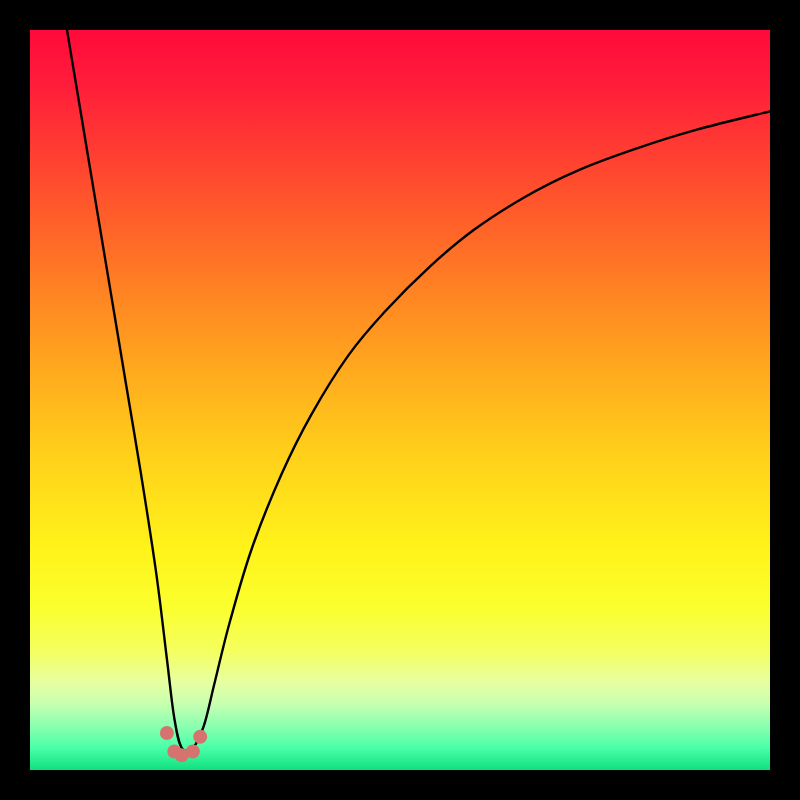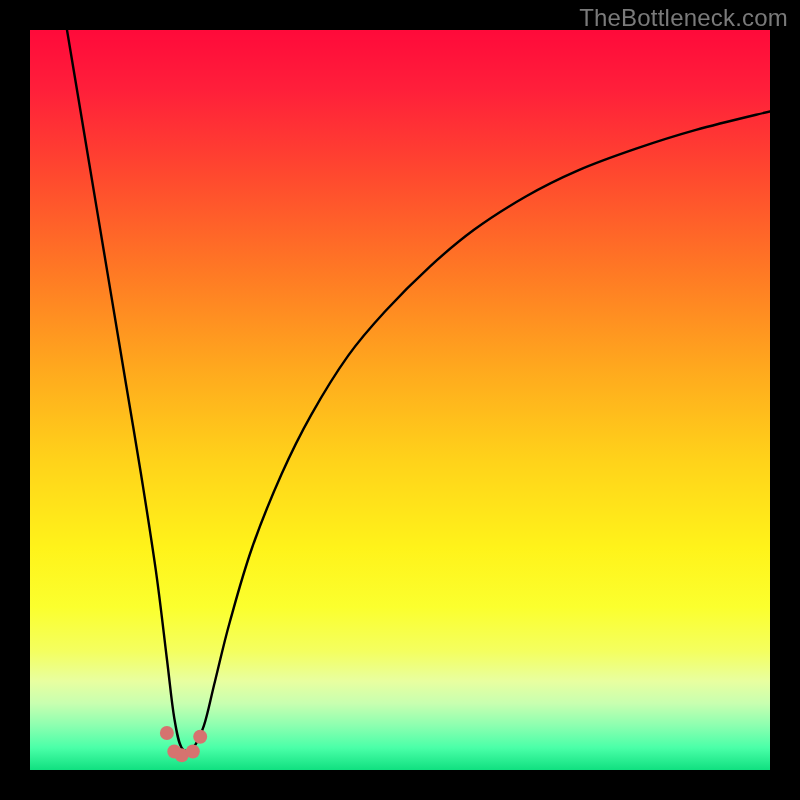--- a/index.html
+++ b/index.html
@@ -63,21 +63,20 @@
     inset: 0;
     width: 740px;
     height: 740px;
   }
 </style>
 </head>
 <body>
 
 <div class="frame">
 
-  <div class="watermark">TheBottleneck.com</div>
 
   <div class="plot">
     <div class="gradient"></div>
     <svg class="curve" viewBox="0 0 740 740" preserveAspectRatio="none">
       <path id="curve-path" fill="none" stroke="#000000" stroke-width="2.4" stroke-linecap="round" stroke-linejoin="round" d="M 37.0 0.0 C 39.7 16.0, 46.5 56.8, 51.8 88.8 C 57.1 120.8, 61.3 145.6, 66.6 177.6 C 71.9 209.6, 76.1 234.4, 81.4 266.4 C 86.7 298.4, 90.9 323.2, 96.2 355.2 C 101.5 387.2, 105.7 410.7, 111.0 444.0 C 116.3 477.3, 121.1 506.9, 125.8 540.2 C 130.5 573.5, 133.6 602.4, 136.9 629.0 C 140.2 655.6, 141.6 672.2, 144.3 688.2 C 147.0 704.2, 148.4 712.5, 151.7 717.8 C 155.0 723.1, 158.8 721.8, 162.8 717.8 C 166.8 713.8, 169.9 707.6, 173.9 695.6 C 177.9 683.6, 180.3 669.8, 185.0 651.2 C 189.7 632.6, 193.1 616.0, 199.8 592.0 C 206.5 568.0, 212.7 544.6, 222.0 518.0 C 231.3 491.4, 240.9 468.0, 251.6 444.0 C 262.3 420.0, 269.2 406.1, 281.2 384.8 C 293.2 363.5, 304.9 344.2, 318.2 325.6 C 331.5 307.0, 340.5 297.2, 355.2 281.2 C 369.9 265.2, 383.6 251.5, 399.6 236.8 C 415.6 222.1, 426.7 212.5, 444.0 199.8 C 461.3 187.1, 477.2 177.2, 495.8 166.5 C 514.4 155.8, 527.6 149.3, 547.6 140.6 C 567.6 131.9, 585.5 125.7, 606.8 118.4 C 628.1 111.1, 642.0 106.6, 666.0 99.9 C 690.0 93.2, 726.7 84.7, 740.0 81.4"></path>
       <g id="dots">
           <circle cx="136.9" cy="703.0" r="7" fill="#d6736f"></circle>
           <circle cx="144.3" cy="721.5" r="7" fill="#d6736f"></circle>
           <circle cx="151.7" cy="725.2" r="7" fill="#d6736f"></circle>
           <circle cx="162.8" cy="721.5" r="7" fill="#d6736f"></circle>

